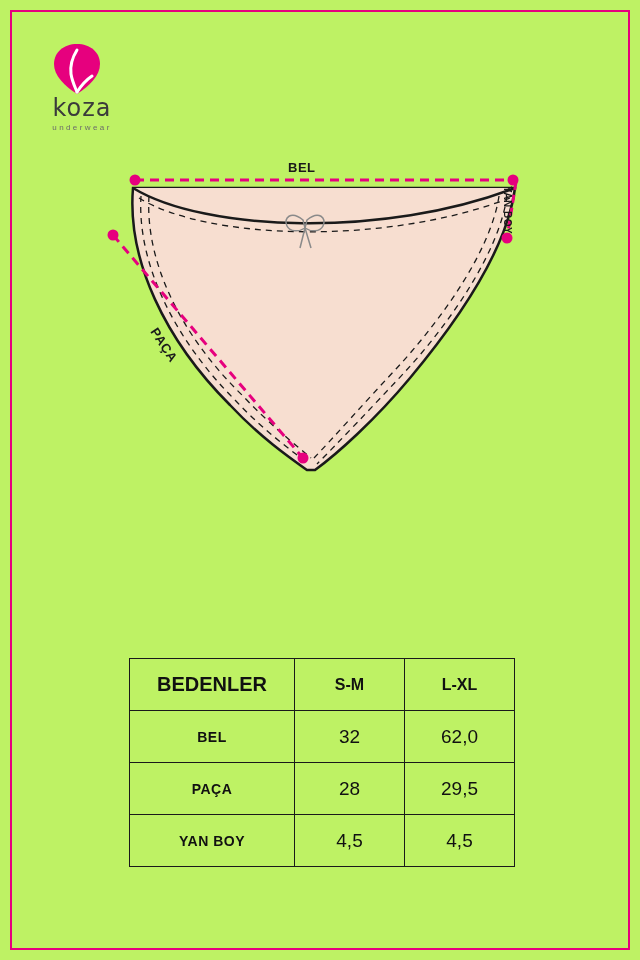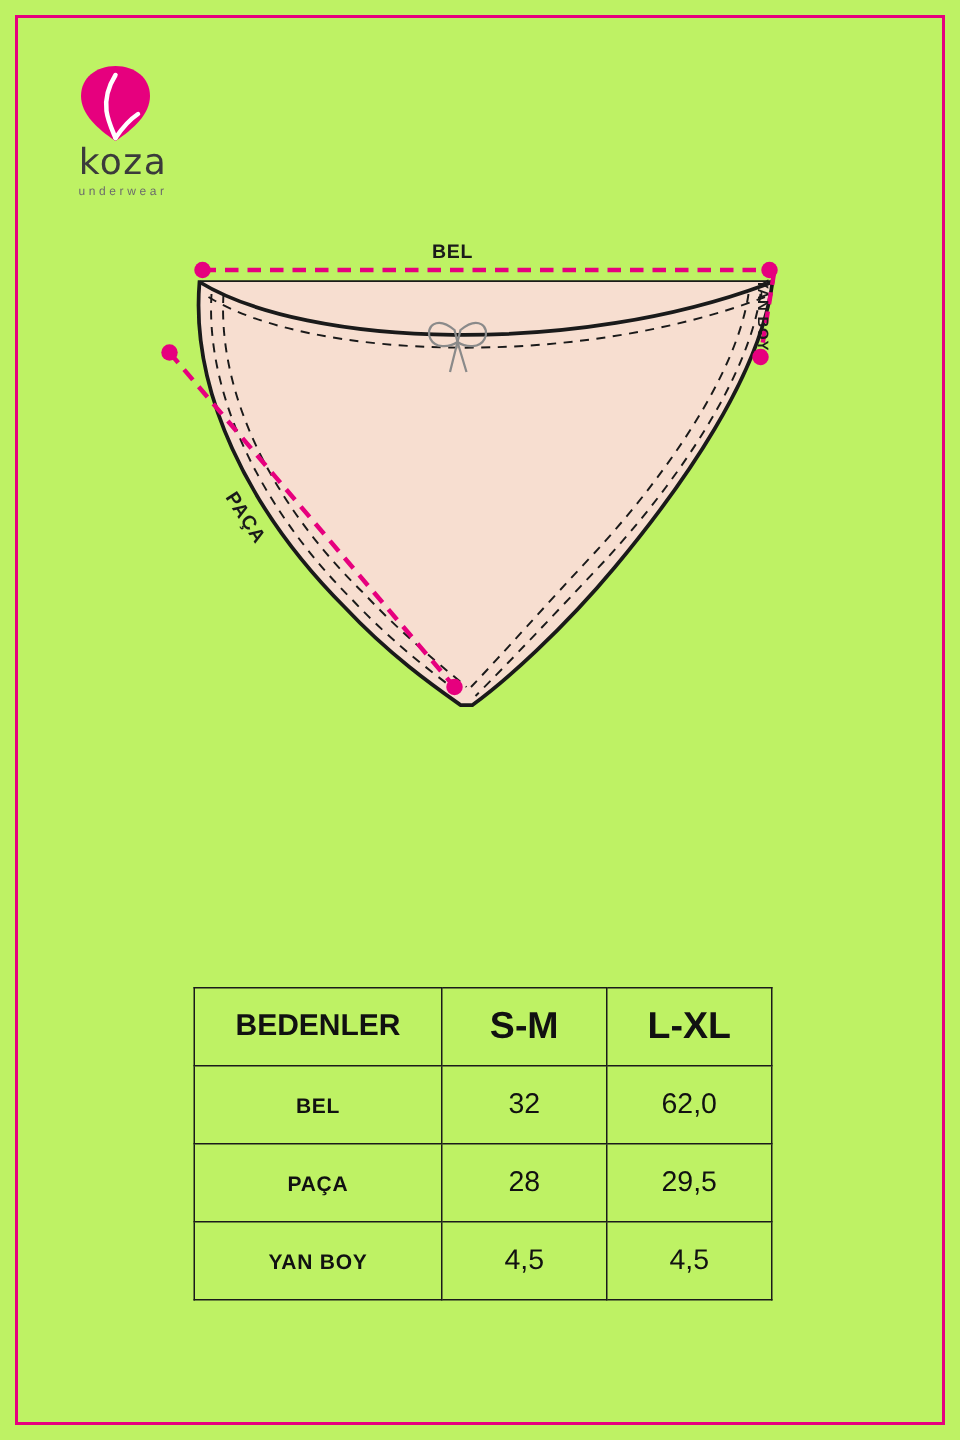--- a/index.html
+++ b/index.html
@@ -132,21 +132,21 @@
   }
   .size-table td, .size-table th {
     border: 1px solid #1a1a1a;
     text-align: center;
     color: #111111;
     padding: 0;
     height: 51px;
     vertical-align: middle;
   }
   .size-table thead th {
-    font-size: 25px;
+    font-size: 16px;
     font-weight: bold;
   }
   .size-table thead th.head-first {
     font-size: 20px;
     text-align: center;
   }
   .size-table tbody td.row-head {
     font-size: 14px;
     font-weight: bold;
     letter-spacing: 0.5px;

